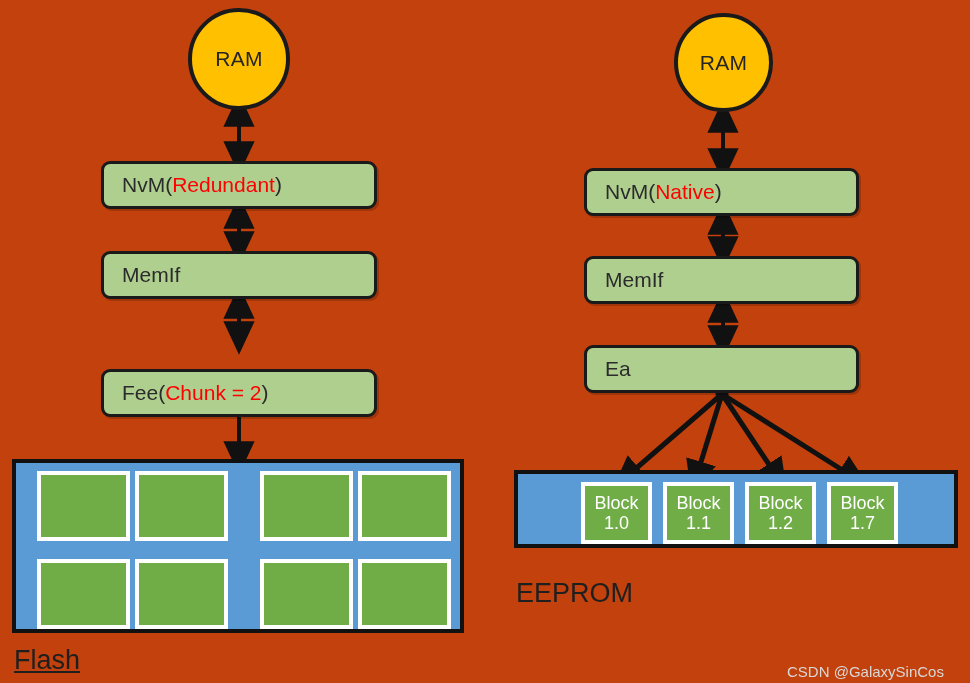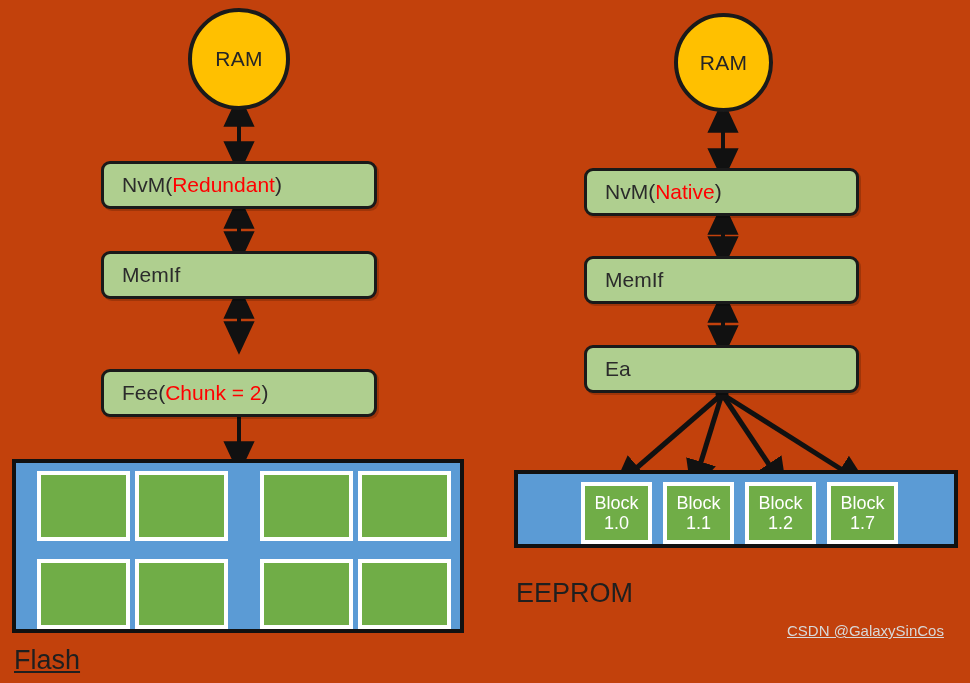--- a/index.html
+++ b/index.html
@@ -226,15 +226,15 @@
       <span>1.2</span>
     </div>
     <div class="mem-cell labeled" style="left:309px; top:8px; width:71px; height:62px;">
       <span>Block</span>
       <span>1.7</span>
     </div>
   </div>
 
   <div class="caption" style="left:516px; top:558px;margin-top:20px;">EEPROM</div>
 
-  <div class="watermark" style="left:787px; top:622px;text-decoration:underline;">CSDN @GalaxySinCos</div>
+  <div class="watermark" style="left:787px; top:663px;">CSDN @GalaxySinCos</div>
 
 </div>
 
 </body></html>

